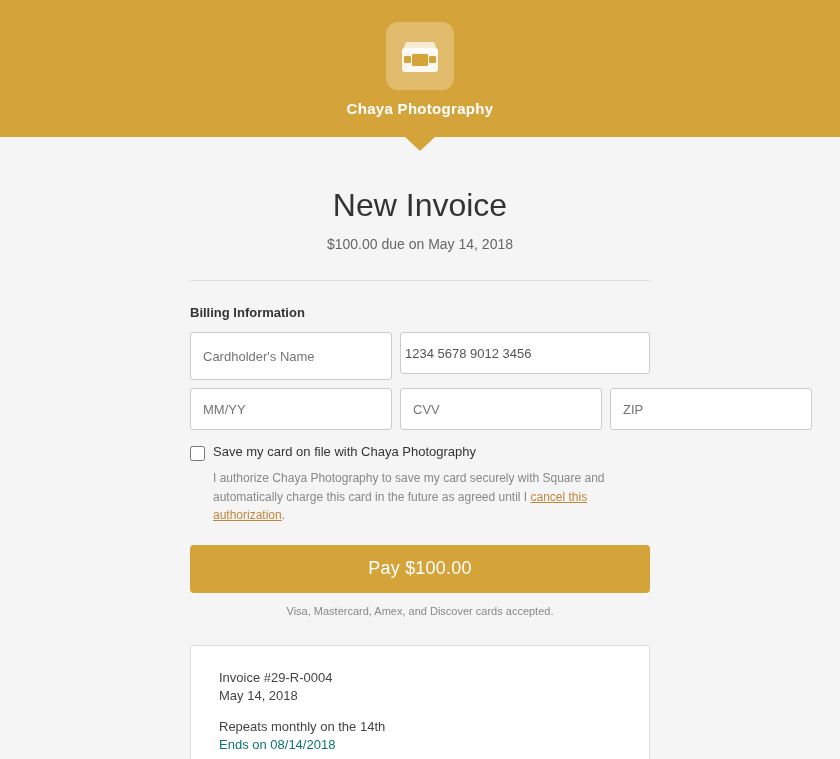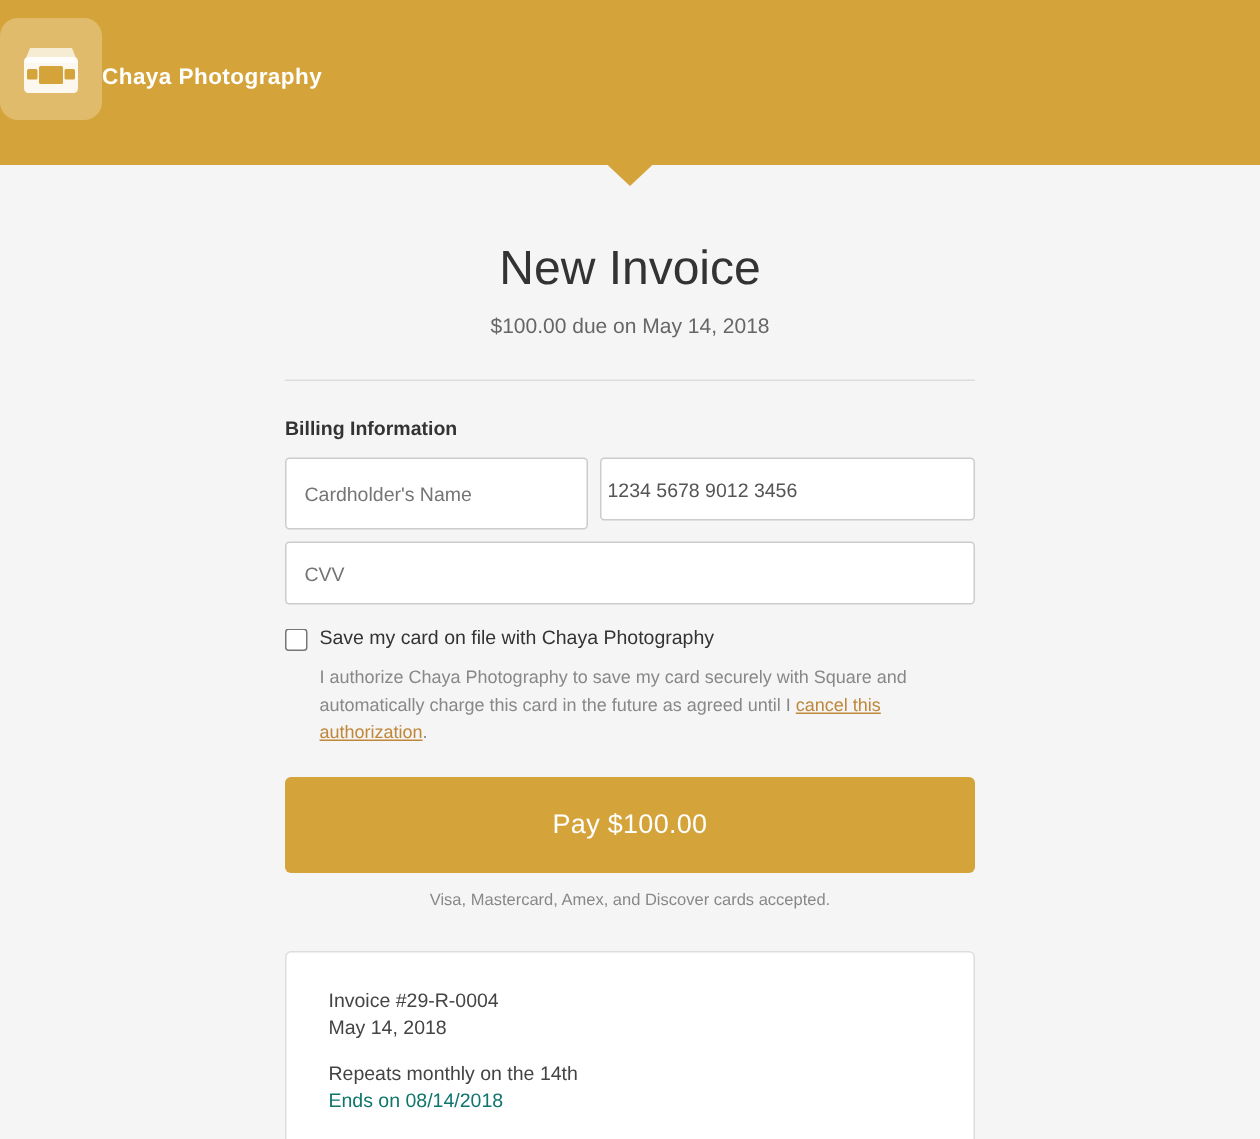--- a/index.html
+++ b/index.html
@@ -7,23 +7,23 @@
       font-family: -apple-system, BlinkMacSystemFont, 'Segoe UI', sans-serif;
       background: #f0f0f0;
       min-height: 759px;
       width: 840px;
     }
 
     
     .header {
       background: #d4a43a;
       display: flex;
-      flex-direction: row;
+      flex-direction: column;
       align-items: center;
-      padding: 12px 0 20px;
+      padding: 22px 0 20px;
       position: relative;
     }
     .shop-icon-wrapper {
       background: rgba(255,255,255,0.25);
       border-radius: 12px;
       width: 68px;
       height: 68px;
       display: flex;
       align-items: center;
       justify-content: center;
@@ -170,21 +170,21 @@
     }
     .cancel-link {
       color: #c0873a;
       text-decoration: underline;
       cursor: pointer;
     }
 
     
     .pay-button {
       width: 100%;
-      height: 64px;
+      height: 48px;
       background: #d4a43a;
       border: none;
       border-radius: 4px;
       color: #fff;
       font-size: 18px;
       font-weight: 500;
       cursor: pointer;
       margin-bottom: 12px;
       letter-spacing: 0.2px;
     }
@@ -252,21 +252,23 @@
     <div class="billing-label">Billing Information</div>
 
     
     <div class="card-row-1">
       <input class="input-name" type="text" placeholder="Cardholder's Name" style="">
       <input class="input-card-number" type="text" value="1234 5678 9012 3456" style="">
     </div>
 
     
     <div class="card-row-2">
+      <input class="input-small input-mmyy" type="text" placeholder="MM/YY" style="">
       <input class="input-small input-cvv" type="text" placeholder="CVV" style="">
+      <input class="input-small input-zip" type="text" placeholder="ZIP" style="">
     </div>
 
     
     <div class="save-card-row">
       <input class="save-card-checkbox" type="checkbox" style="">
       <label class="save-card-label">Save my card on file with Chaya Photography</label>
     </div>
 
     
     <div class="authorization-text">

